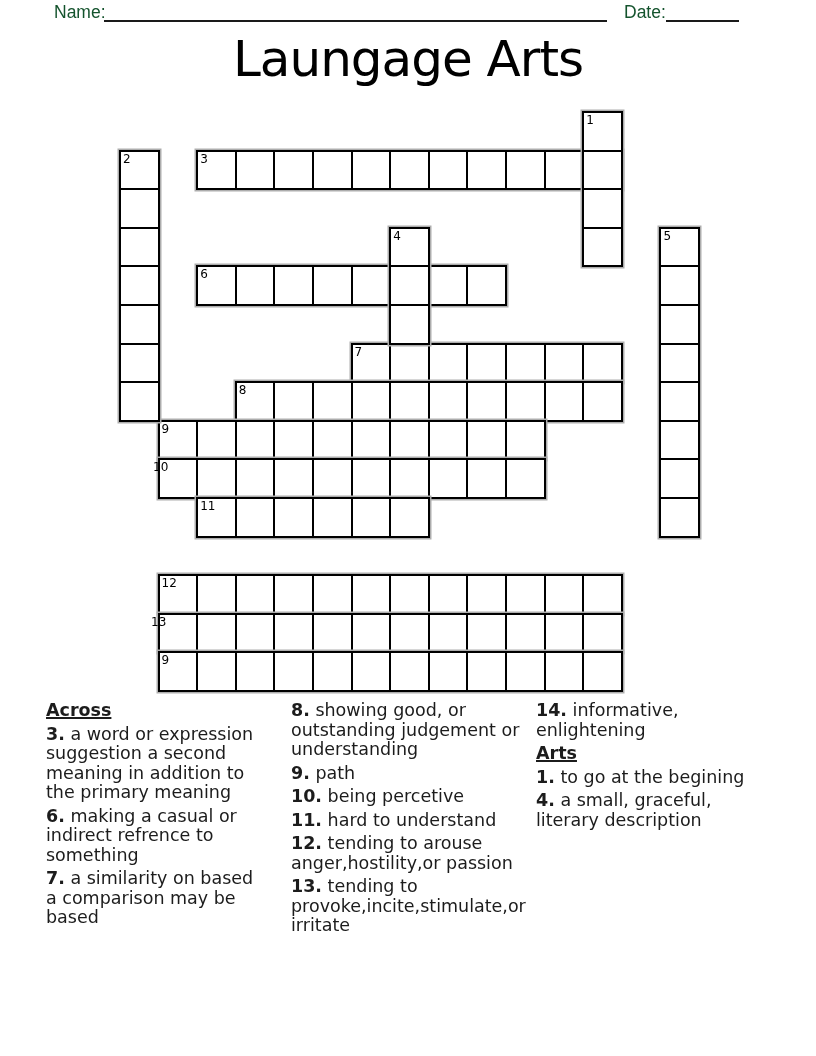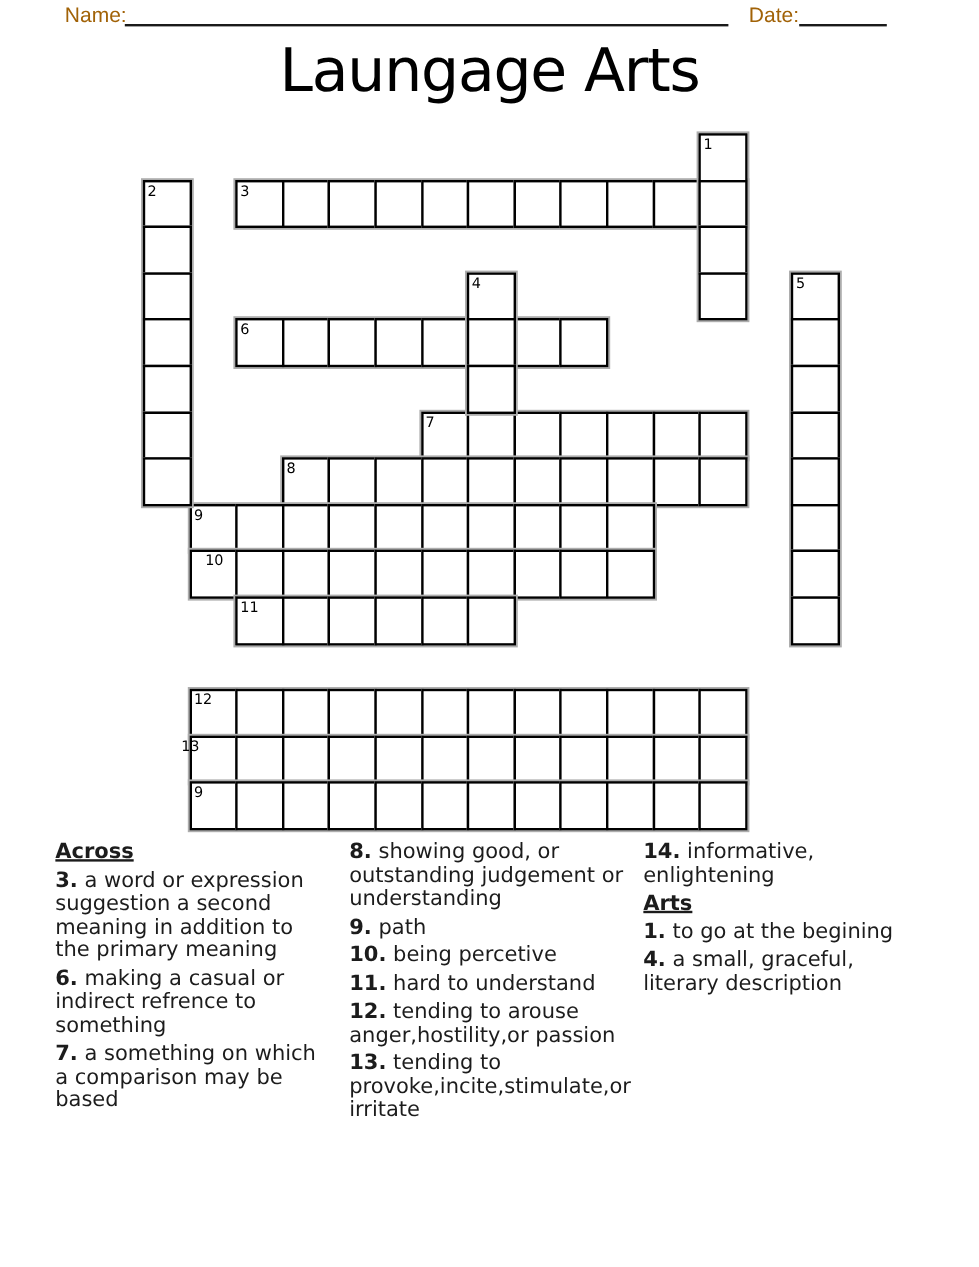--- a/index.html
+++ b/index.html
@@ -3,21 +3,21 @@
 <meta charset="utf-8">
 <style>
   html,body{margin:0;padding:0;}
   body{
     width:816px;height:1056px;background:#ffffff;position:relative;
     font-family:"DejaVu Sans",sans-serif;overflow:hidden;
   }
   
   .hdr-label{
     position:absolute;font-family:"Liberation Sans",sans-serif;
-    font-size:17.5px;line-height:20px;color:#a16207;
+    font-size:17.5px;line-height:20px;color:#14532d;
   }
   .blank-line{position:absolute;border-bottom:2px solid #1a1a1a;height:18px;}
   
   .title{
     position:absolute;left:0;top:33px;width:816px;text-align:center;
     font-family:"DejaVu Sans",sans-serif;font-size:50px;letter-spacing:-1px;
     color:#000;line-height:1.05;
   }
   
   .grid{position:absolute;left:119px;top:111px;width:579px;height:579px;}
@@ -197,41 +197,41 @@
       <div class="cell" style="left: 0px; top: 154.4px;"></div>
       <div class="cell" style="left: 0px; top: 193px;"></div>
       <div class="cell" style="left: 0px; top: 231.6px;"></div>
       <div class="cell" style="left: 0px; top: 270.2px;"></div>
     </div>
     <div class="cellnum" style="left: 81.2px; top: 41.6px;">3</div>
     <div class="cellnum" style="left: 81.2px; top: 157.4px;">6</div>
     <div class="cellnum" style="left: 235.6px; top: 234.6px;">7</div>
     <div class="cellnum" style="left: 119.8px; top: 273.2px;">8</div>
     <div class="cellnum" style="left: 42.6px; top: 311.8px;">9</div>
-    <div class="cellnum" style="left: 52px; top: 350.4px;">10</div>
+    <div class="cellnum" style="left: 34px; top: 350.4px;">10</div>
     <div class="cellnum" style="left: 81.2px; top: 389px;">11</div>
     <div class="cellnum" style="left: 42.6px; top: 466.2px;">12</div>
     <div class="cellnum" style="left: 32px; top: 504.8px;">13</div>
     <div class="cellnum" style="left: 42.6px; top: 543.4px;">9</div>
     <div class="cellnum" style="left: 467.2px; top: 3px;">1</div>
     <div class="cellnum" style="left: 4px; top: 41.6px;">2</div>
     <div class="cellnum" style="left: 274.2px; top: 118.8px;">4</div>
     <div class="cellnum" style="left: 544.4px; top: 118.8px;">5</div>
   </div>
 
 <div class="clue-col" style="left:46px;width:246px;">
     <div class="clue-heading">Across</div>
     <p class="clue"><b>3.</b><span class="clue-text"> a word or expression
 suggestion a second
 meaning in addition to
 the primary meaning</span></p>
     <p class="clue"><b>6.</b><span class="clue-text"> making a casual or
 indirect refrence to
 something</span></p>
-    <p class="clue"><b>7.</b><span class="clue-text"> a something on which
+    <p class="clue"><b>7.</b><span class="clue-text"> a similarity on based
 a comparison may be
 based</span></p>
   </div>
 <div class="clue-col" style="left:291px;width:240px;">
     <p class="clue"><b>8.</b><span class="clue-text"> showing good, or
 outstanding judgement or
 understanding</span></p>
     <p class="clue"><b>9.</b><span class="clue-text"> path</span></p>
     <p class="clue"><b>10.</b><span class="clue-text"> being percetive</span></p>
     <p class="clue"><b>11.</b><span class="clue-text"> hard to understand</span></p>

